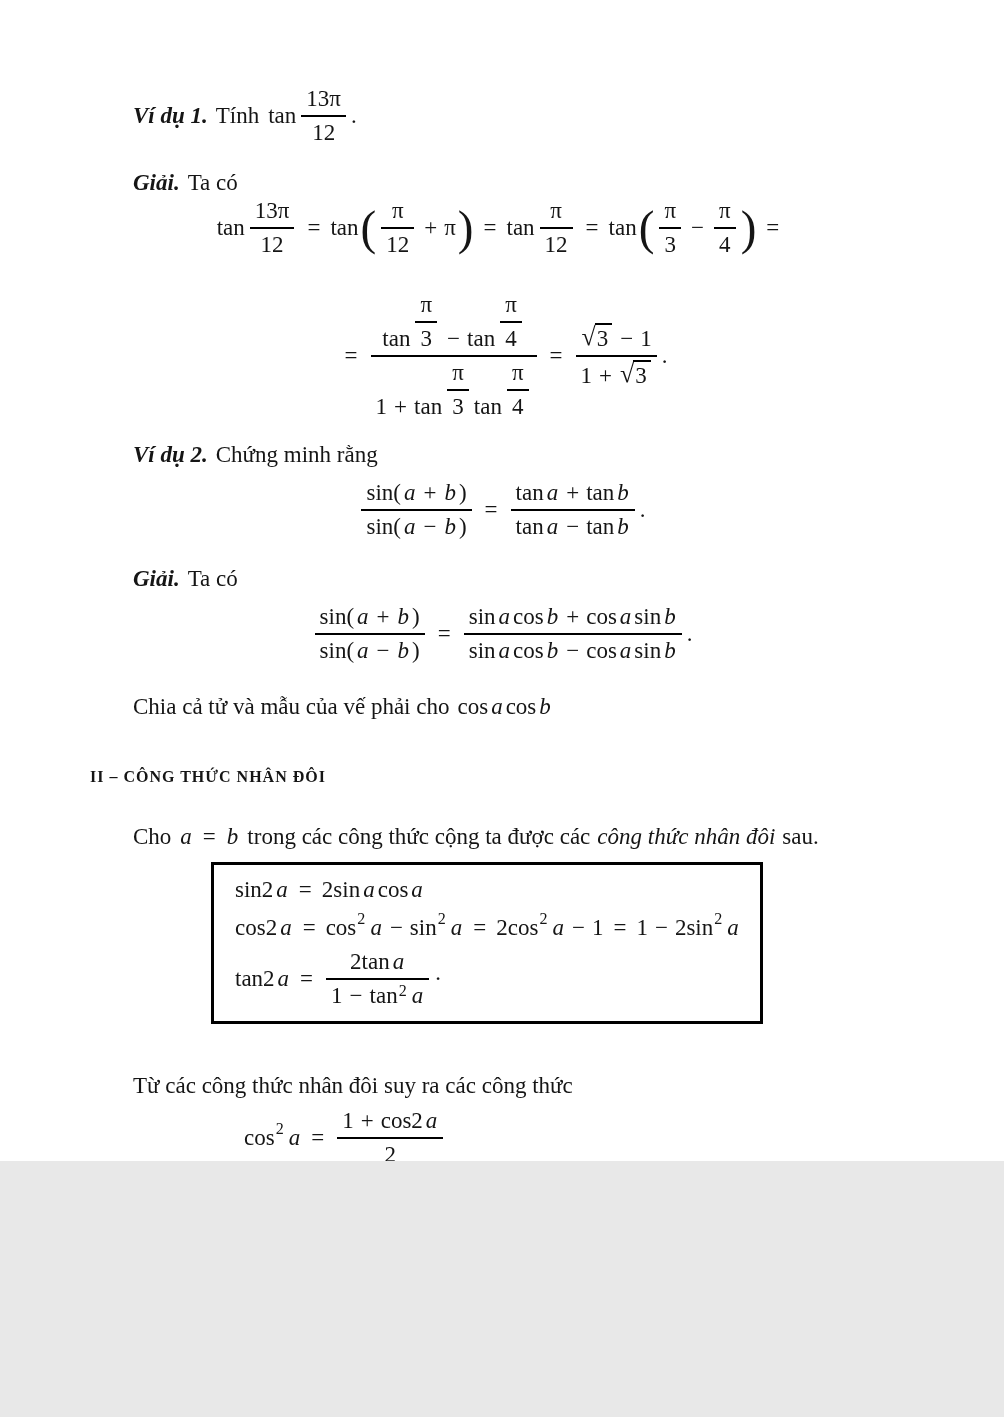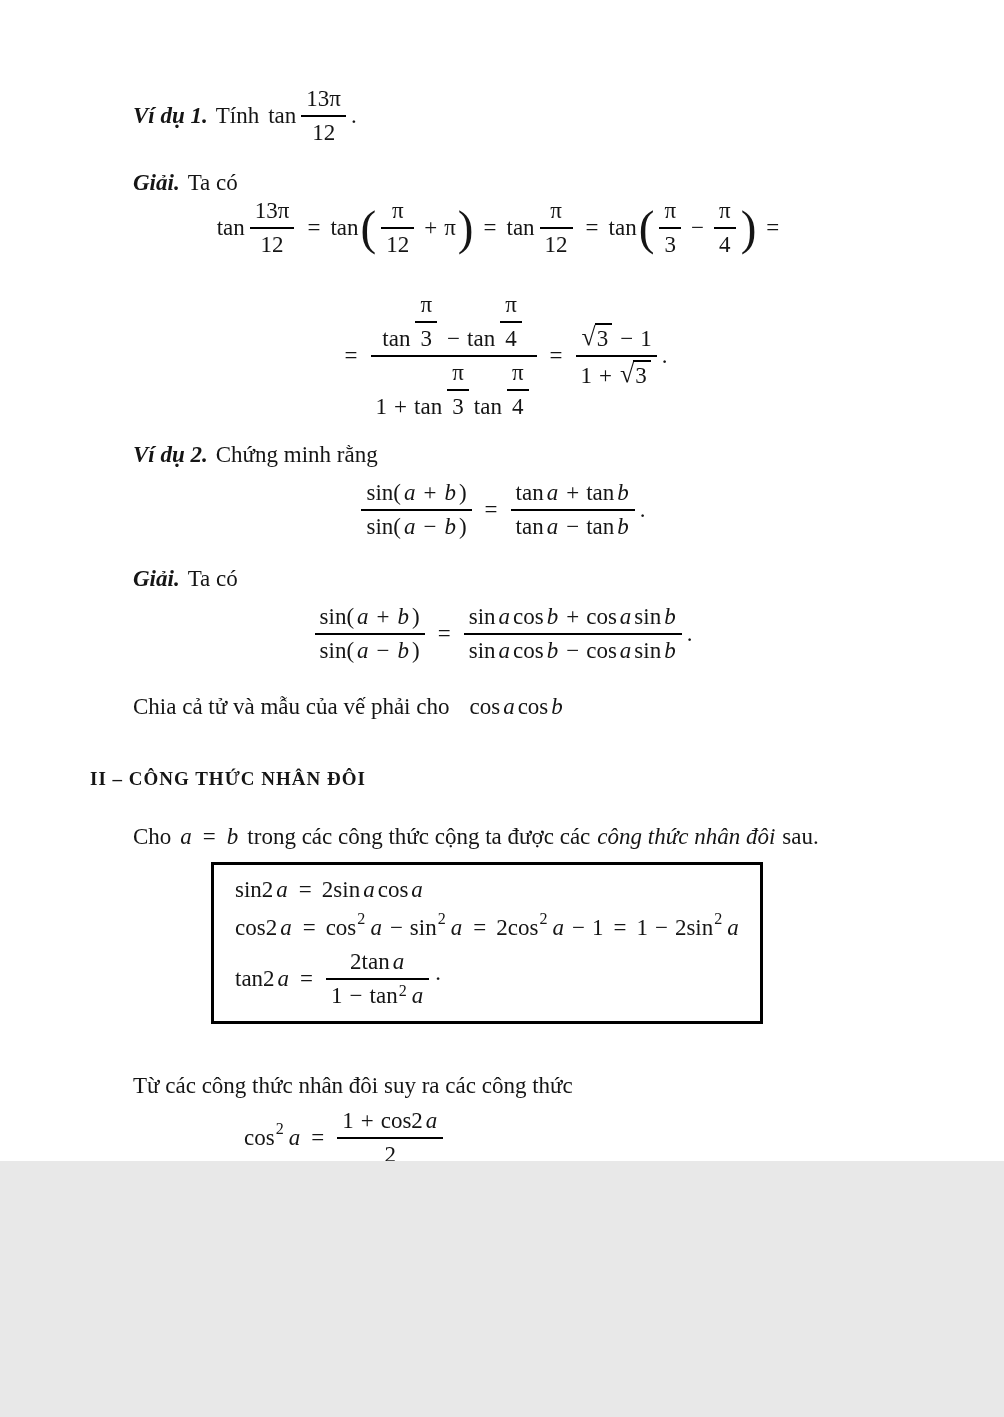--- a/index.html
+++ b/index.html
@@ -7,21 +7,21 @@
     position:relative; width:1004px; height:1161px; margin:0 auto;
     background:#ffffff; color:#151515;
     font-family:"Liberation Serif","DejaVu Serif",serif;
     font-size:23px; overflow:hidden;
   }
   .abs{position:absolute;}
   .line{display:flex; align-items:center; white-space:nowrap; column-gap:8px;}
   .row-center{left:0; right:0; display:flex; justify-content:center;}
   .bi{font-weight:bold; font-style:italic;}
   .it{font-style:italic;}
-  .heading{font-weight:bold; font-size:19px; letter-spacing:1px;}
+  .heading{font-weight:bold; font-size:16px; letter-spacing:1px;}
   .pagenum{font-size:24px;}
   
   .math{display:inline-flex; align-items:center; white-space:nowrap;}
   .mtxt{margin:0 1px;}
   .mvar{font-style:italic; margin:0 2px;}
   .mop{margin:0 6px;}
   .mrel{margin:0 9px;}
   .msup{font-size:0.70em; transform:translateY(-0.55em); margin:0 3px 0 0;}
   .mbig{font-size:205%; font-weight:300; line-height:0; margin:0 1px; transform:scaleY(1.02);}
   .frac{display:inline-flex; flex-direction:column; align-items:center; margin:0 4px;}
@@ -302,21 +302,21 @@
             <span class="mtxt">cos</span>
             <span class="mvar">a</span>
             <span class="mtxt">sin</span>
             <span class="mvar">b</span>
           </span>
         </span>
         <span class="mtxt">.</span>
       </span>
   </div>
 
-  <div class="abs line" style="left:133px; top:694px; column-gap:12px;">
+  <div class="abs line" style="left:133px; top:694px; column-gap:0;">
     <span style="margin-right:7px;">Chia cả tử và mẫu của vế phải cho</span>
     <span class="math">
         <span class="mtxt">cos</span>
         <span class="mvar">a</span>
         <span class="mtxt">cos</span>
         <span class="mvar">b</span>
       </span>
   </div>
 
   <div class="abs heading" style="left:90px; top:768px;">II – CÔNG THỨC NHÂN ĐÔI</div>

